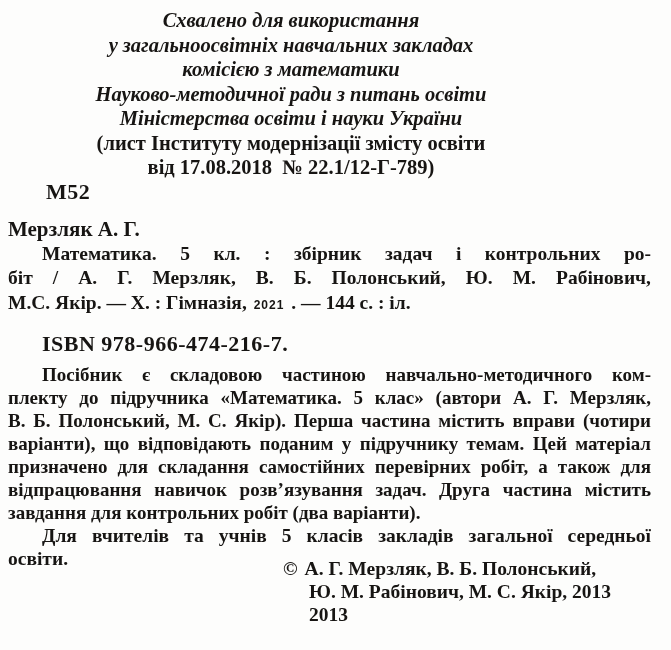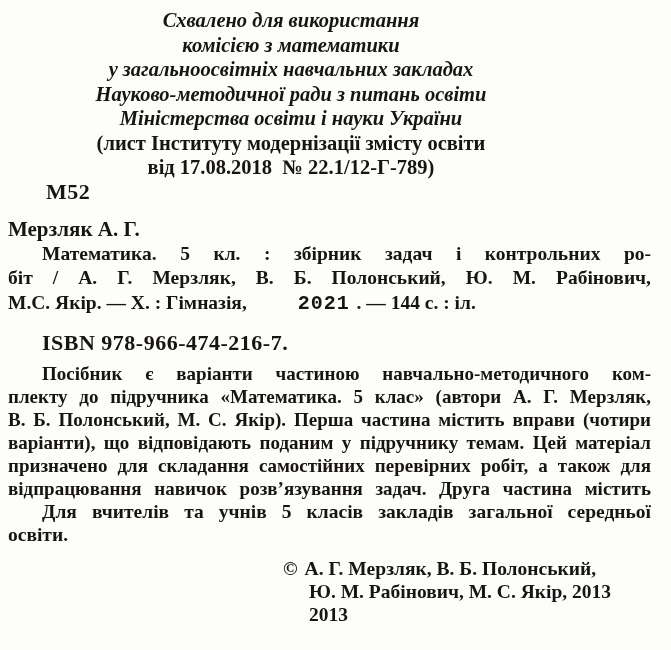--- a/index.html
+++ b/index.html
@@ -25,25 +25,24 @@
   .approval .it { font-style:italic; }
   
   .codes { font-size:22px; line-height:24.5px; letter-spacing:0.5px; }
   .codes .sign { padding-left:38px; }
   
   .author { margin-top:13px; font-size:21px; line-height:24.5px; }
   .biblio { font-size:19.5px; line-height:24.5px; }
   .j { text-align:justify; text-align-last:justify; }
   .ind { text-indent:34px; }
   .year {
-    font-family:Liberation Mono, monospace;
-    font-size:20px;
+    font-family:Liberation Sans, sans-serif;
+    font-size:12px;
     letter-spacing:1px;
     padding:0 2px;
-    margin-left:44px;
   }
   .isbn {
     margin-top:15px;
     font-size:22px;
     letter-spacing:0.5px;
     line-height:24.5px;
     padding-left:34px;
   }
   
   .annot { margin-top:6px; font-size:19px; line-height:23px; }
@@ -60,22 +59,22 @@
   .cr-line.cont { padding-left:26px; }
   .cr-sym { margin-right:7px; }
 </style>
 </head>
 <body>
 
 <div class="page">
 
   <div class="approval">
     <div class="ln it">Схвалено для використання</div>
+    <div class="ln it">у загальноосвітніх навчальних закладах</div>
     <div class="ln it">комісією з математики</div>
-    <div class="ln it">у загальноосвітніх навчальних закладах</div>
     <div class="ln it">Науково-методичної ради з питань освіти</div>
     <div class="ln it">Міністерства освіти і науки України</div>
     <div class="ln">(лист Інституту модернізації змісту освіти</div>
     <div class="ln">від 17.08.2018 &nbsp;№ 22.1/12-Г-789)</div>
   </div>
 
   <div class="codes">
     <div class="ln sign">М52</div>
   </div>
 
@@ -83,26 +82,27 @@
 
   <div class="biblio">
     <div class="ln j ind">Математика. 5 кл. : збірник задач і контрольних ро-</div>
     <div class="ln j">біт / А. Г. Мерзляк, В. Б. Полонський, Ю. М. Рабінович,</div>
     <div class="ln"><span>М.С. Якір. — Х. : Гімназія, </span><span class="year">2021</span><span> . — 144 с. : іл.</span></div>
   </div>
 
   <div class="isbn">ISBN 978-966-474-216-7.</div>
 
   <div class="annot">
-    <div class="ln j ind">Посібник є варіанти частиною навчально-методичного ком-</div>
+    <div class="ln j ind">Посібник є складовою частиною навчально-методичного ком-</div>
     <div class="ln j">плекту до підручника «Математика. 5 клас» (автори А. Г. Мерзляк,</div>
     <div class="ln j">В. Б. Полонський, М. С. Якір). Перша частина містить вправи (чотири</div>
     <div class="ln j">варіанти), що відповідають поданим у підручнику темам. Цей матеріал</div>
     <div class="ln j">призначено для складання самостійних перевірних робіт, а також для</div>
     <div class="ln j">відпрацювання навичок розв’язування задач. Друга частина містить</div>
+    <div class="ln">завдання для контрольних робіт (два варіанти).</div>
   </div>
 
   <div class="audience">
     <div class="ln j ind">Для вчителів та учнів 5 класів закладів загальної середньої</div>
     <div class="ln">освіти.</div>
   </div>
 
   <div class="copyright">
     <div class="cr-line"><span class="cr-sym">©</span><span>А. Г. Мерзляк, В. Б. Полонський,</span></div>
     <div class="cr-line cont">Ю. М. Рабінович, М. С. Якір, 2013</div>

